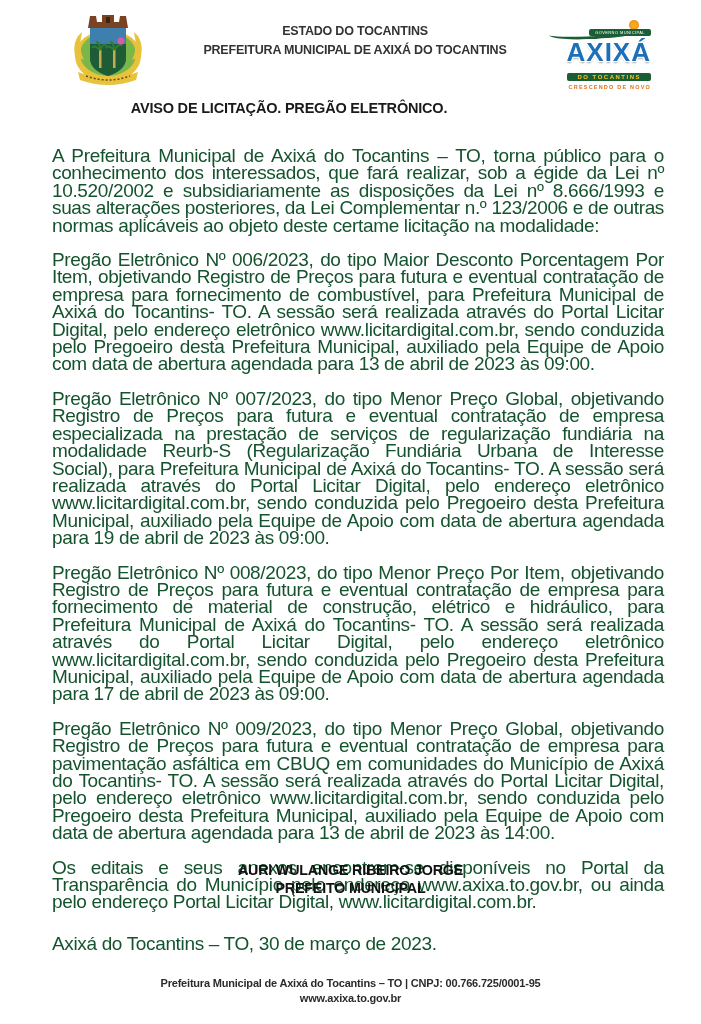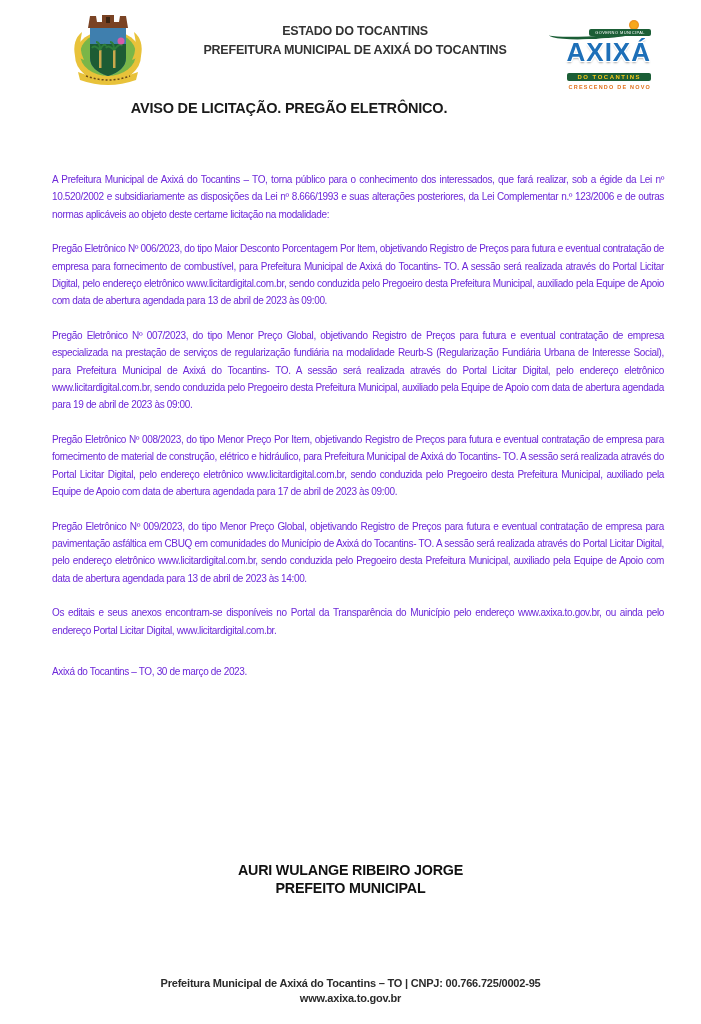--- a/index.html
+++ b/index.html
@@ -54,22 +54,22 @@
   }
   
   .doc-title{
     position:absolute;top:100px;left:0;width:578px;
     text-align:center;font-weight:bold;font-size:14.5px;
     letter-spacing:-0.2px;color:#1a1a1a;
   }
   
   .body-text{
     position:absolute;top:147px;left:52px;width:612px;
-    font-size:10px;line-height:17.4px;letter-spacing:-0.35px;
-    text-align:justify;color:#6d28d9;margin-top:24px;
+    font-size:19px;line-height:17.4px;letter-spacing:-0.35px;
+    text-align:justify;color:#14532d;
   }
   .body-text p{margin:0 0 17px 0;}
   .date-line{
     text-align:left;margin-top:24px;padding-right:6px;
   }
   
   .signature{
     position:absolute;top:862px;left:0;width:701px;
     text-align:center;font-weight:bold;font-size:14.3px;
     line-height:17.5px;letter-spacing:-0.2px;color:#111;
@@ -139,17 +139,17 @@
     <p>Os editais e seus anexos encontram-se disponíveis no Portal da Transparência do Município pelo endereço www.axixa.to.gov.br, ou ainda pelo endereço Portal Licitar Digital, www.licitardigital.com.br.</p>
     <div class="date-line">Axixá do Tocantins – TO, 30 de março de 2023.</div>
   </div>
 
   <div class="signature">
     <div>AURI WULANGE RIBEIRO JORGE</div>
     <div>PREFEITO MUNICIPAL</div>
   </div>
 
   <div class="footer">
-    <div>Prefeitura Municipal de Axixá do Tocantins – TO | CNPJ: 00.766.725/0002-95</div>
+    <div>Prefeitura Municipal de Axixá do Tocantins – TO | CNPJ: 00.766.725/0001-95</div>
     <div>www.axixa.to.gov.br</div>
   </div>
 
 </div>
 
 </body></html>

